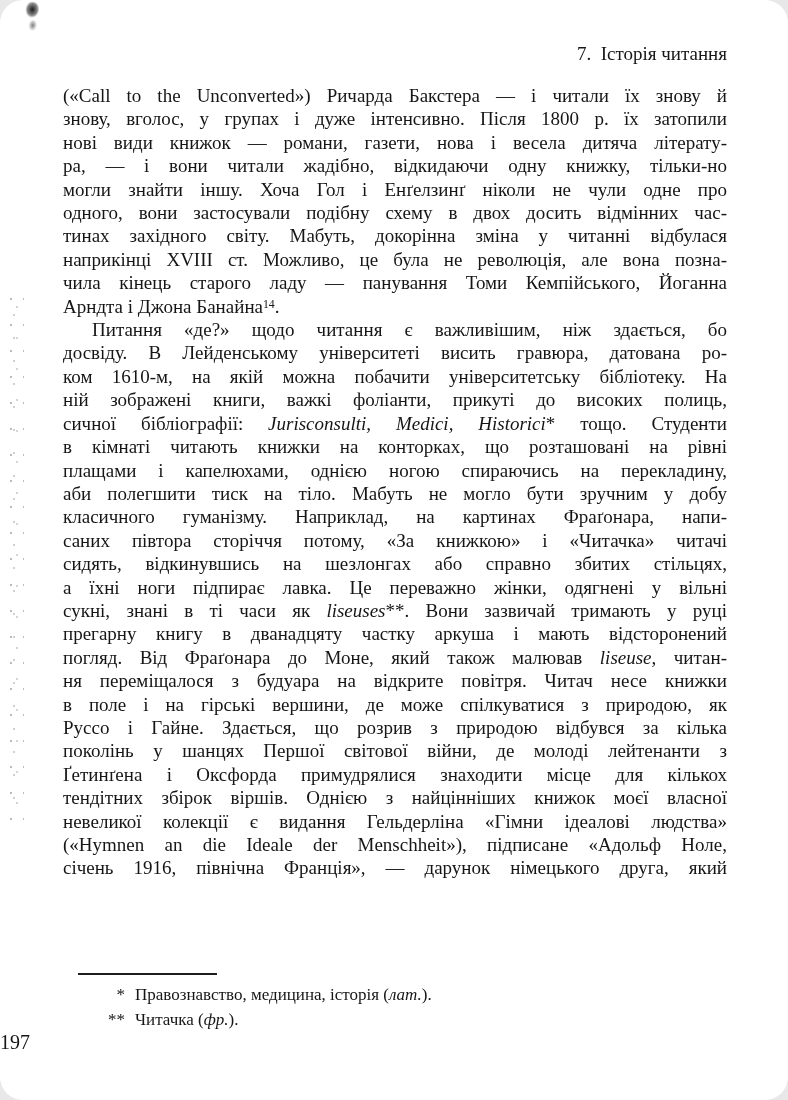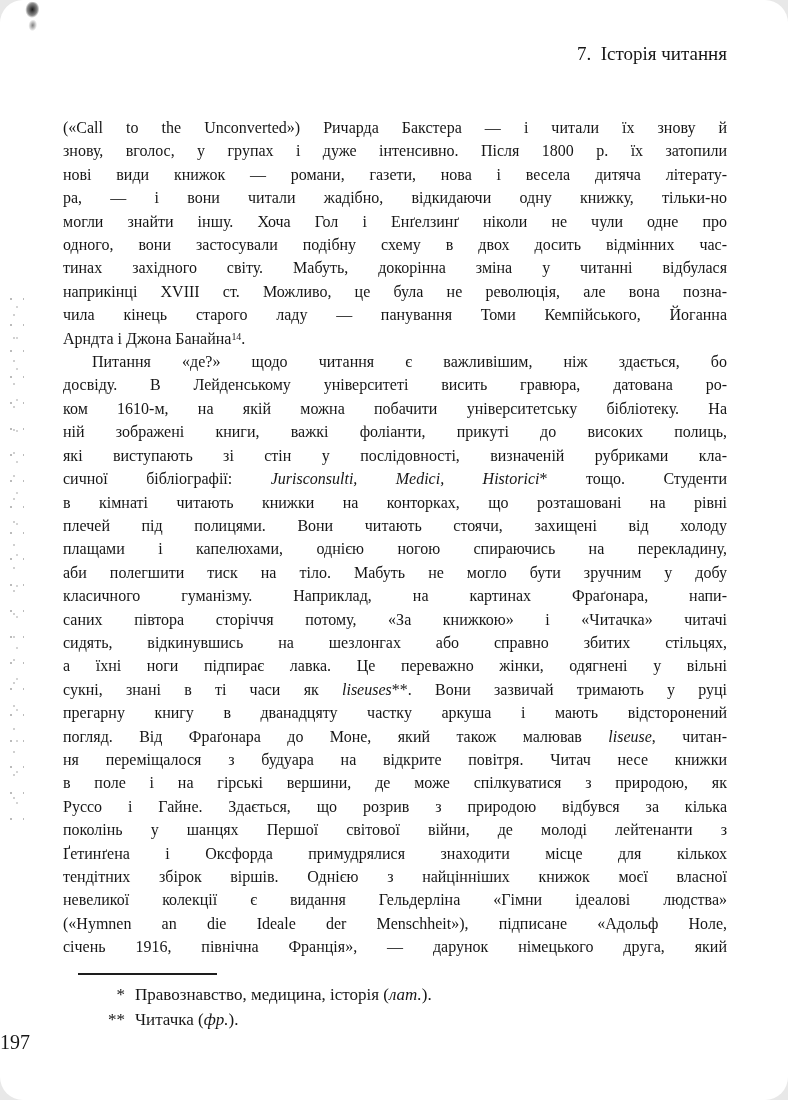--- a/index.html
+++ b/index.html
@@ -8,22 +8,21 @@
     background:#ffffff; color:#161616; overflow:hidden;
     font-family:"Liberation Serif","DejaVu Serif",serif;
     border-radius:23px;
   }
   .page-header {
     position:absolute; top:44px; left:63px; width:664px;
     text-align:right; font-size:19px; line-height:20px;
   }
   .body-text {
     position:absolute; left:63px; top:84px; width:664px;
-    font-size:16px;
-    margin-top:32px;
+    font-size:19px;
   }
   .line {
     line-height:23.4px;
     text-align:justify;
     text-align-last:justify;
     -moz-text-align-last:justify;
     white-space:normal;
   }
   .line.last { text-align-last:left; -moz-text-align-last:left; }
   .line.indent { text-indent:29px; }
@@ -81,24 +80,22 @@
       <div class="line"><span>могли знайти іншу. Хоча Гол і Енґелзинґ ніколи не чули одне про</span></div>
       <div class="line"><span>одного, вони застосували подібну схему в двох досить відмінних час-</span></div>
       <div class="line"><span>тинах західного світу. Мабуть, докорінна зміна у читанні відбулася</span></div>
       <div class="line"><span>наприкінці XVIII ст. Можливо, це була не революція, але вона позна-</span></div>
       <div class="line"><span>чила кінець старого ладу — панування Томи Кемпійського, Йоганна</span></div>
       <div class="line last"><span>Арндта і Джона Банайна</span><span class="sup">14</span><span>.</span></div>
       <div class="line indent"><span>Питання «де?» щодо читання є важливішим, ніж здається, бо</span></div>
       <div class="line"><span>досвіду. В Лейденському університеті висить гравюра, датована ро-</span></div>
       <div class="line"><span>ком 1610-м, на якій можна побачити університетську бібліотеку. На</span></div>
       <div class="line"><span>ній зображені книги, важкі фоліанти, прикуті до високих полиць,</span></div>
-      <div class="line"><span>які виступають зі стін у послідовності, визначеній рубриками кла-</span></div>
       <div class="line"><span>сичної бібліографії: </span><span class="i">Jurisconsulti, Medici, Historici</span><span>* тощо. Студенти</span></div>
       <div class="line"><span>в кімнаті читають книжки на конторках, що розташовані на рівні</span></div>
-      <div class="line"><span>плечей під полицями. Вони читають стоячи, захищені від холоду</span></div>
       <div class="line"><span>плащами і капелюхами, однією ногою спираючись на перекладину,</span></div>
       <div class="line"><span>аби полегшити тиск на тіло. Мабуть не могло бути зручним у добу</span></div>
       <div class="line"><span>класичного гуманізму. Наприклад, на картинах Фраґонара, напи-</span></div>
       <div class="line"><span>саних півтора сторіччя потому, «За книжкою» і «Читачка» читачі</span></div>
       <div class="line"><span>сидять, відкинувшись на шезлонгах або справно збитих стільцях,</span></div>
       <div class="line"><span>а їхні ноги підпирає лавка. Це переважно жінки, одягнені у вільні</span></div>
       <div class="line"><span>сукні, знані в ті часи як </span><span class="i">liseuses</span><span>**. Вони зазвичай тримають у руці</span></div>
       <div class="line"><span>прегарну книгу в дванадцяту частку аркуша і мають відсторонений</span></div>
       <div class="line"><span>погляд. Від Фраґонара до Моне, який також малював </span><span class="i">liseuse</span><span>, читан-</span></div>
       <div class="line"><span>ня переміщалося з будуара на відкрите повітря. Читач несе книжки</span></div>

